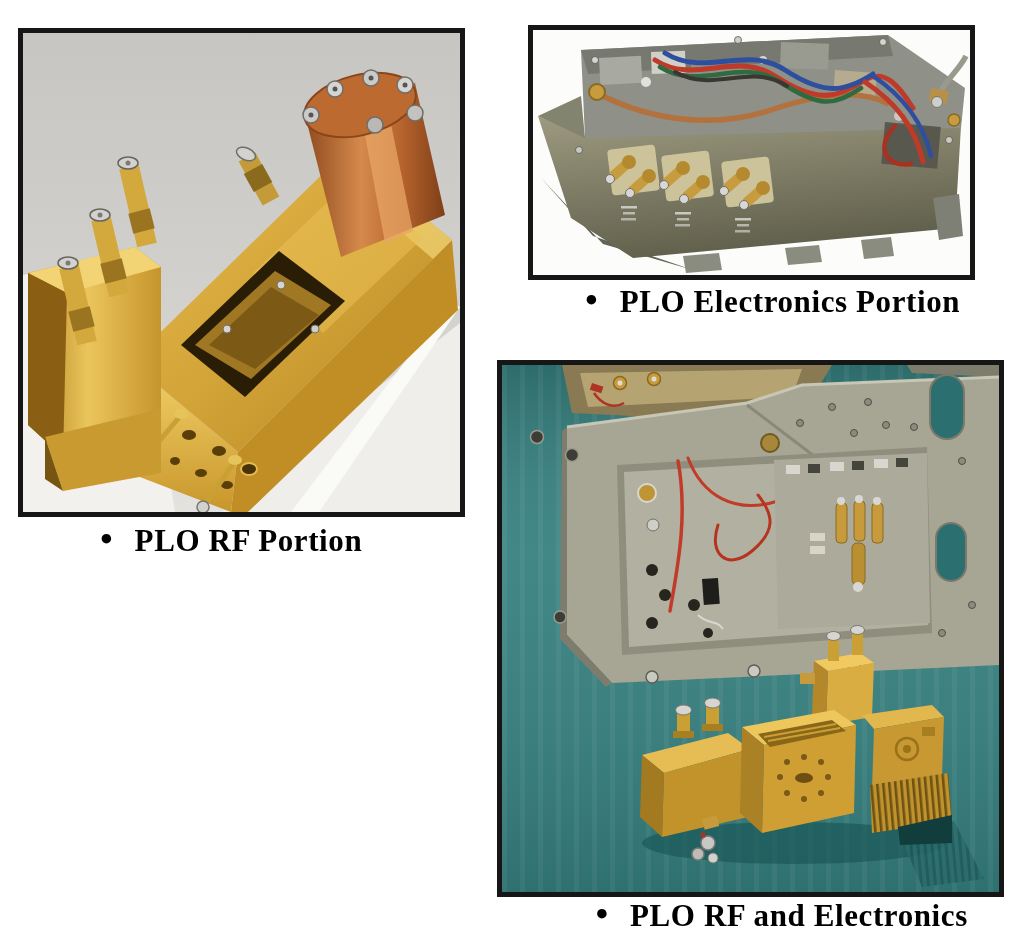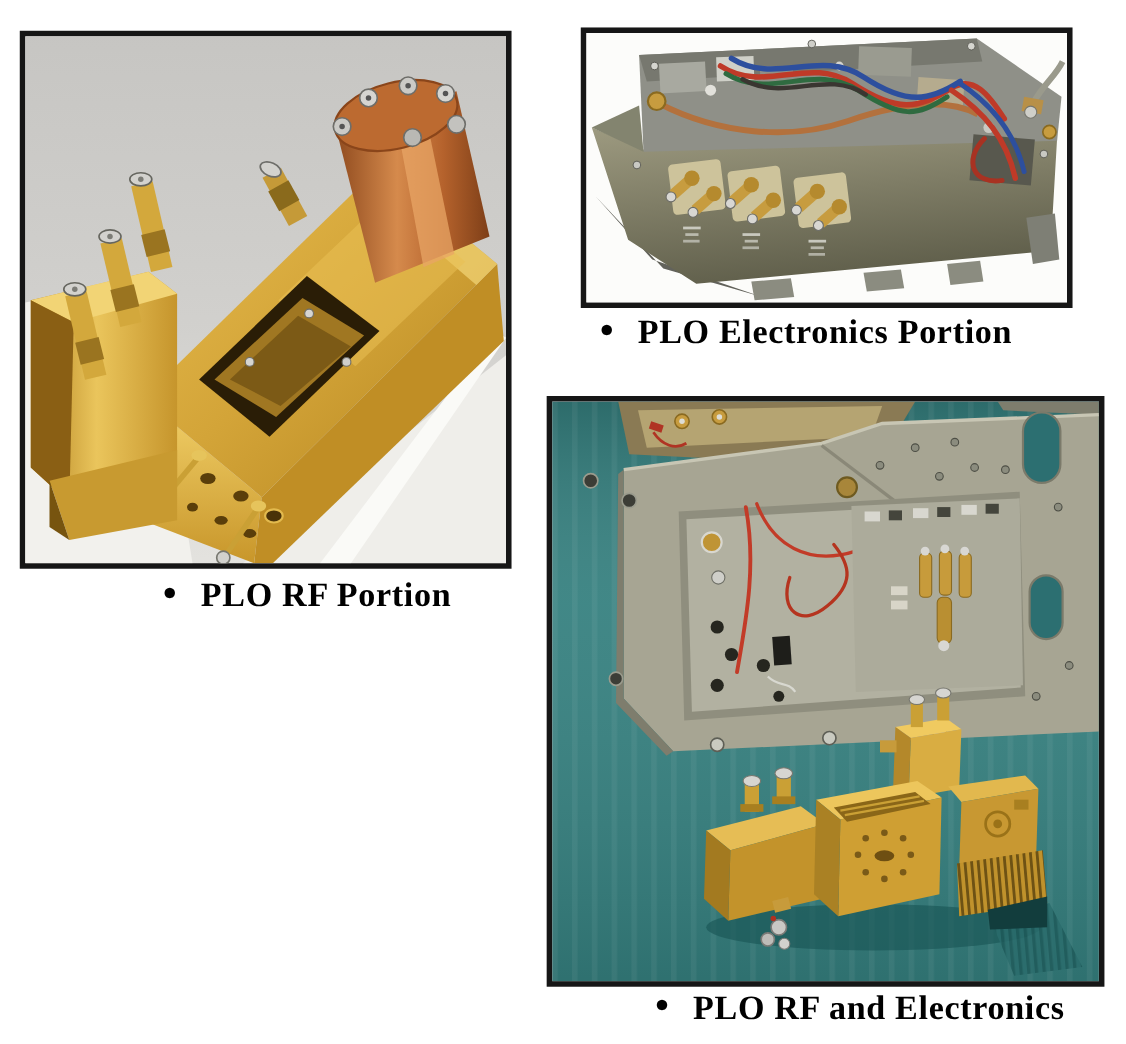--- a/index.html
+++ b/index.html
@@ -152,21 +152,21 @@
           <ellipse cx="77" cy="182" rx="10" ry="6" fill="#d3d2ce" stroke="#66665f" stroke-width="1.5"></ellipse>
           <circle cx="77" cy="182" r="2.5" fill="#7c7c76"></circle>
           <line x1="64" y1="310" x2="46" y2="234" stroke="#d3a83c" stroke-width="20"></line>
           <line x1="61" y1="296" x2="56" y2="276" stroke="#9a7420" stroke-width="22"></line>
           <ellipse cx="45" cy="230" rx="10" ry="6" fill="#d3d2ce" stroke="#66665f" stroke-width="1.5"></ellipse>
           <circle cx="45" cy="230" r="2.5" fill="#7c7c76"></circle>
         </g>
       </g>
     </svg>
   </div>
-  <div class="caption" style="left:0px; top:523px; width:460px;padding-left:48px;">
+  <div class="caption" style="left:0px; top:523px; width:460px;">
     <span class="bullet">•</span><span>PLO RF Portion</span>
   </div>
 
   <div class="photo-frame" style="left:528px; top:25px; width:437px; height:245px;">
     <svg viewBox="0 0 437 245" width="437" height="245">
       <defs>
         <linearGradient id="p2-face" x1="0" y1="0" x2="0.3" y2="1">
           <stop offset="0" stop-color="#9d9a80"></stop>
             <stop offset="1" stop-color="#61604c"></stop>
         </linearGradient>
@@ -241,21 +241,21 @@
         <g stroke="#55554f" stroke-width="0.8">
           <circle cx="62" cy="30" r="3.5" fill="#d6d6d0"></circle>
           <circle cx="350" cy="12" r="3.5" fill="#d6d6d0"></circle>
           <circle cx="205" cy="10" r="3.5" fill="#cfcfc9"></circle>
           <circle cx="46" cy="120" r="3.5" fill="#c9c9c3"></circle>
           <circle cx="416" cy="110" r="3.5" fill="#c9c9c3"></circle>
         </g>
       </g>
     </svg>
   </div>
-  <div class="caption" style="left:508px; top:284px; width:447px;">
+  <div class="caption" style="left:548px; top:284px; width:447px;">
     <span class="bullet">•</span><span>PLO Electronics Portion</span>
   </div>
 
   <div class="photo-frame" style="left:497px; top:360px; width:497px; height:527px;">
     <svg viewBox="0 0 497 527" width="497" height="527">
       <defs>
         <linearGradient id="p3-teal" x1="0" y1="0" x2="0" y2="1">
           <stop offset="0" stop-color="#000000" stop-opacity="0.16"></stop>
           <stop offset="0.35" stop-color="#ffffff" stop-opacity="0.06"></stop>
           <stop offset="1" stop-color="#000000" stop-opacity="0.12"></stop>

